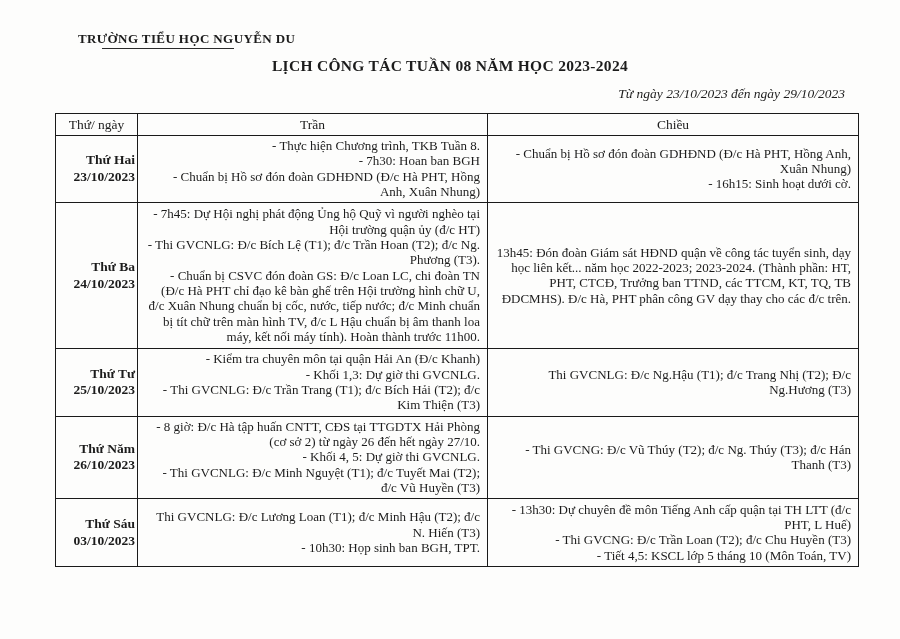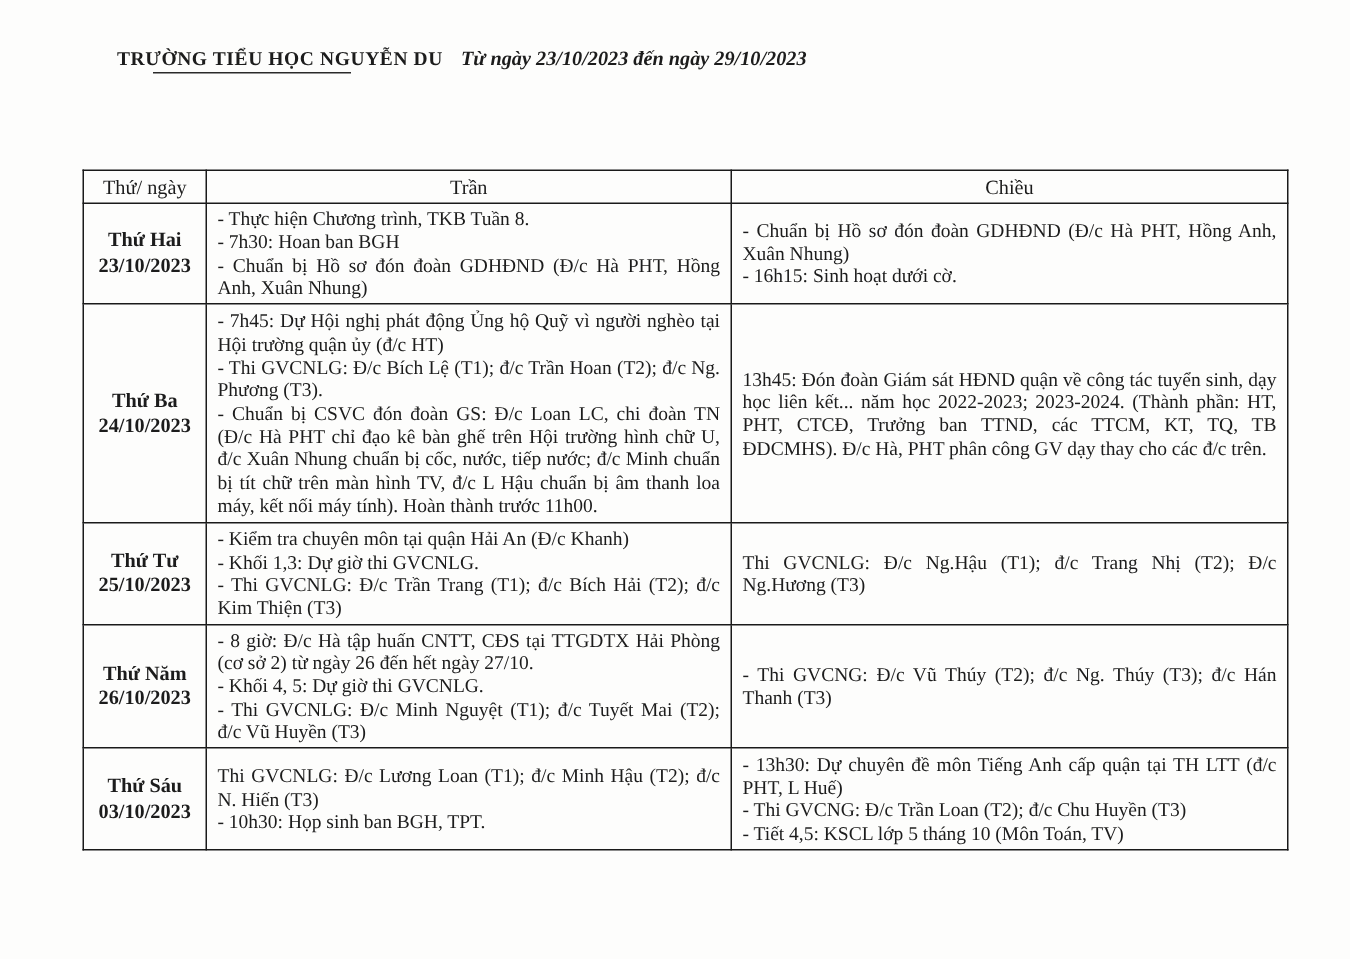--- a/index.html
+++ b/index.html
@@ -31,37 +31,38 @@
     border-bottom: 1.6px solid #2a2a2a;
   }
   .doc-title {
     margin-top: 27px;
     text-align: center;
     font-size: 15.5px;
     font-weight: bold;
     letter-spacing: 0.3px;
   }
   .date-range {
-    margin-top: 1px;
+    margin-top: 11px;
     margin-right: 55px;
-    text-align: center;
+    text-align: right;
     font-size: 13.5px;
-    font-weight: bold;
+    font-weight: normal;
     font-style: italic;
   }
   table.schedule {
     position: absolute;
     left: 55px; top: 113px;
     width: 803px;
     border-collapse: collapse;
     table-layout: fixed;
   }
   table.schedule th, table.schedule td {
     border: 1.6px solid #1a1a1a;
     vertical-align: middle;
+    text-align: right;
   }
   table.schedule th {
     font-size: 13.5px;
     font-weight: normal;
     text-align: center;
     height: 22px;
     padding: 1px 4px;
   }
   col.c-day   { width: 82px; }
   col.c-sang  { width: 350px; }
@@ -85,20 +86,21 @@
   tbody tr:nth-child(3) { height: 66px; }
   tbody tr:nth-child(4) { height: 77px; }
   tbody tr:nth-child(5) { height: 68px; }
   tbody tr:nth-child(6) { height: 48px; }
 </style>
 </head>
 <body>
 
 <div class="page">
   <span class="school-name">TRƯỜNG TIỂU HỌC NGUYỄN DU</span>
+  <div class="doc-title">LỊCH CÔNG TÁC TUẦN 08 NĂM HỌC 2023-2024</div>
   <div class="date-range">Từ ngày 23/10/2023 đến ngày 29/10/2023</div>
 
   <table class="schedule">
     <colgroup>
       <col class="c-day">
       <col class="c-sang">
       <col class="c-chieu">
     </colgroup>
     <thead>
       <tr>

